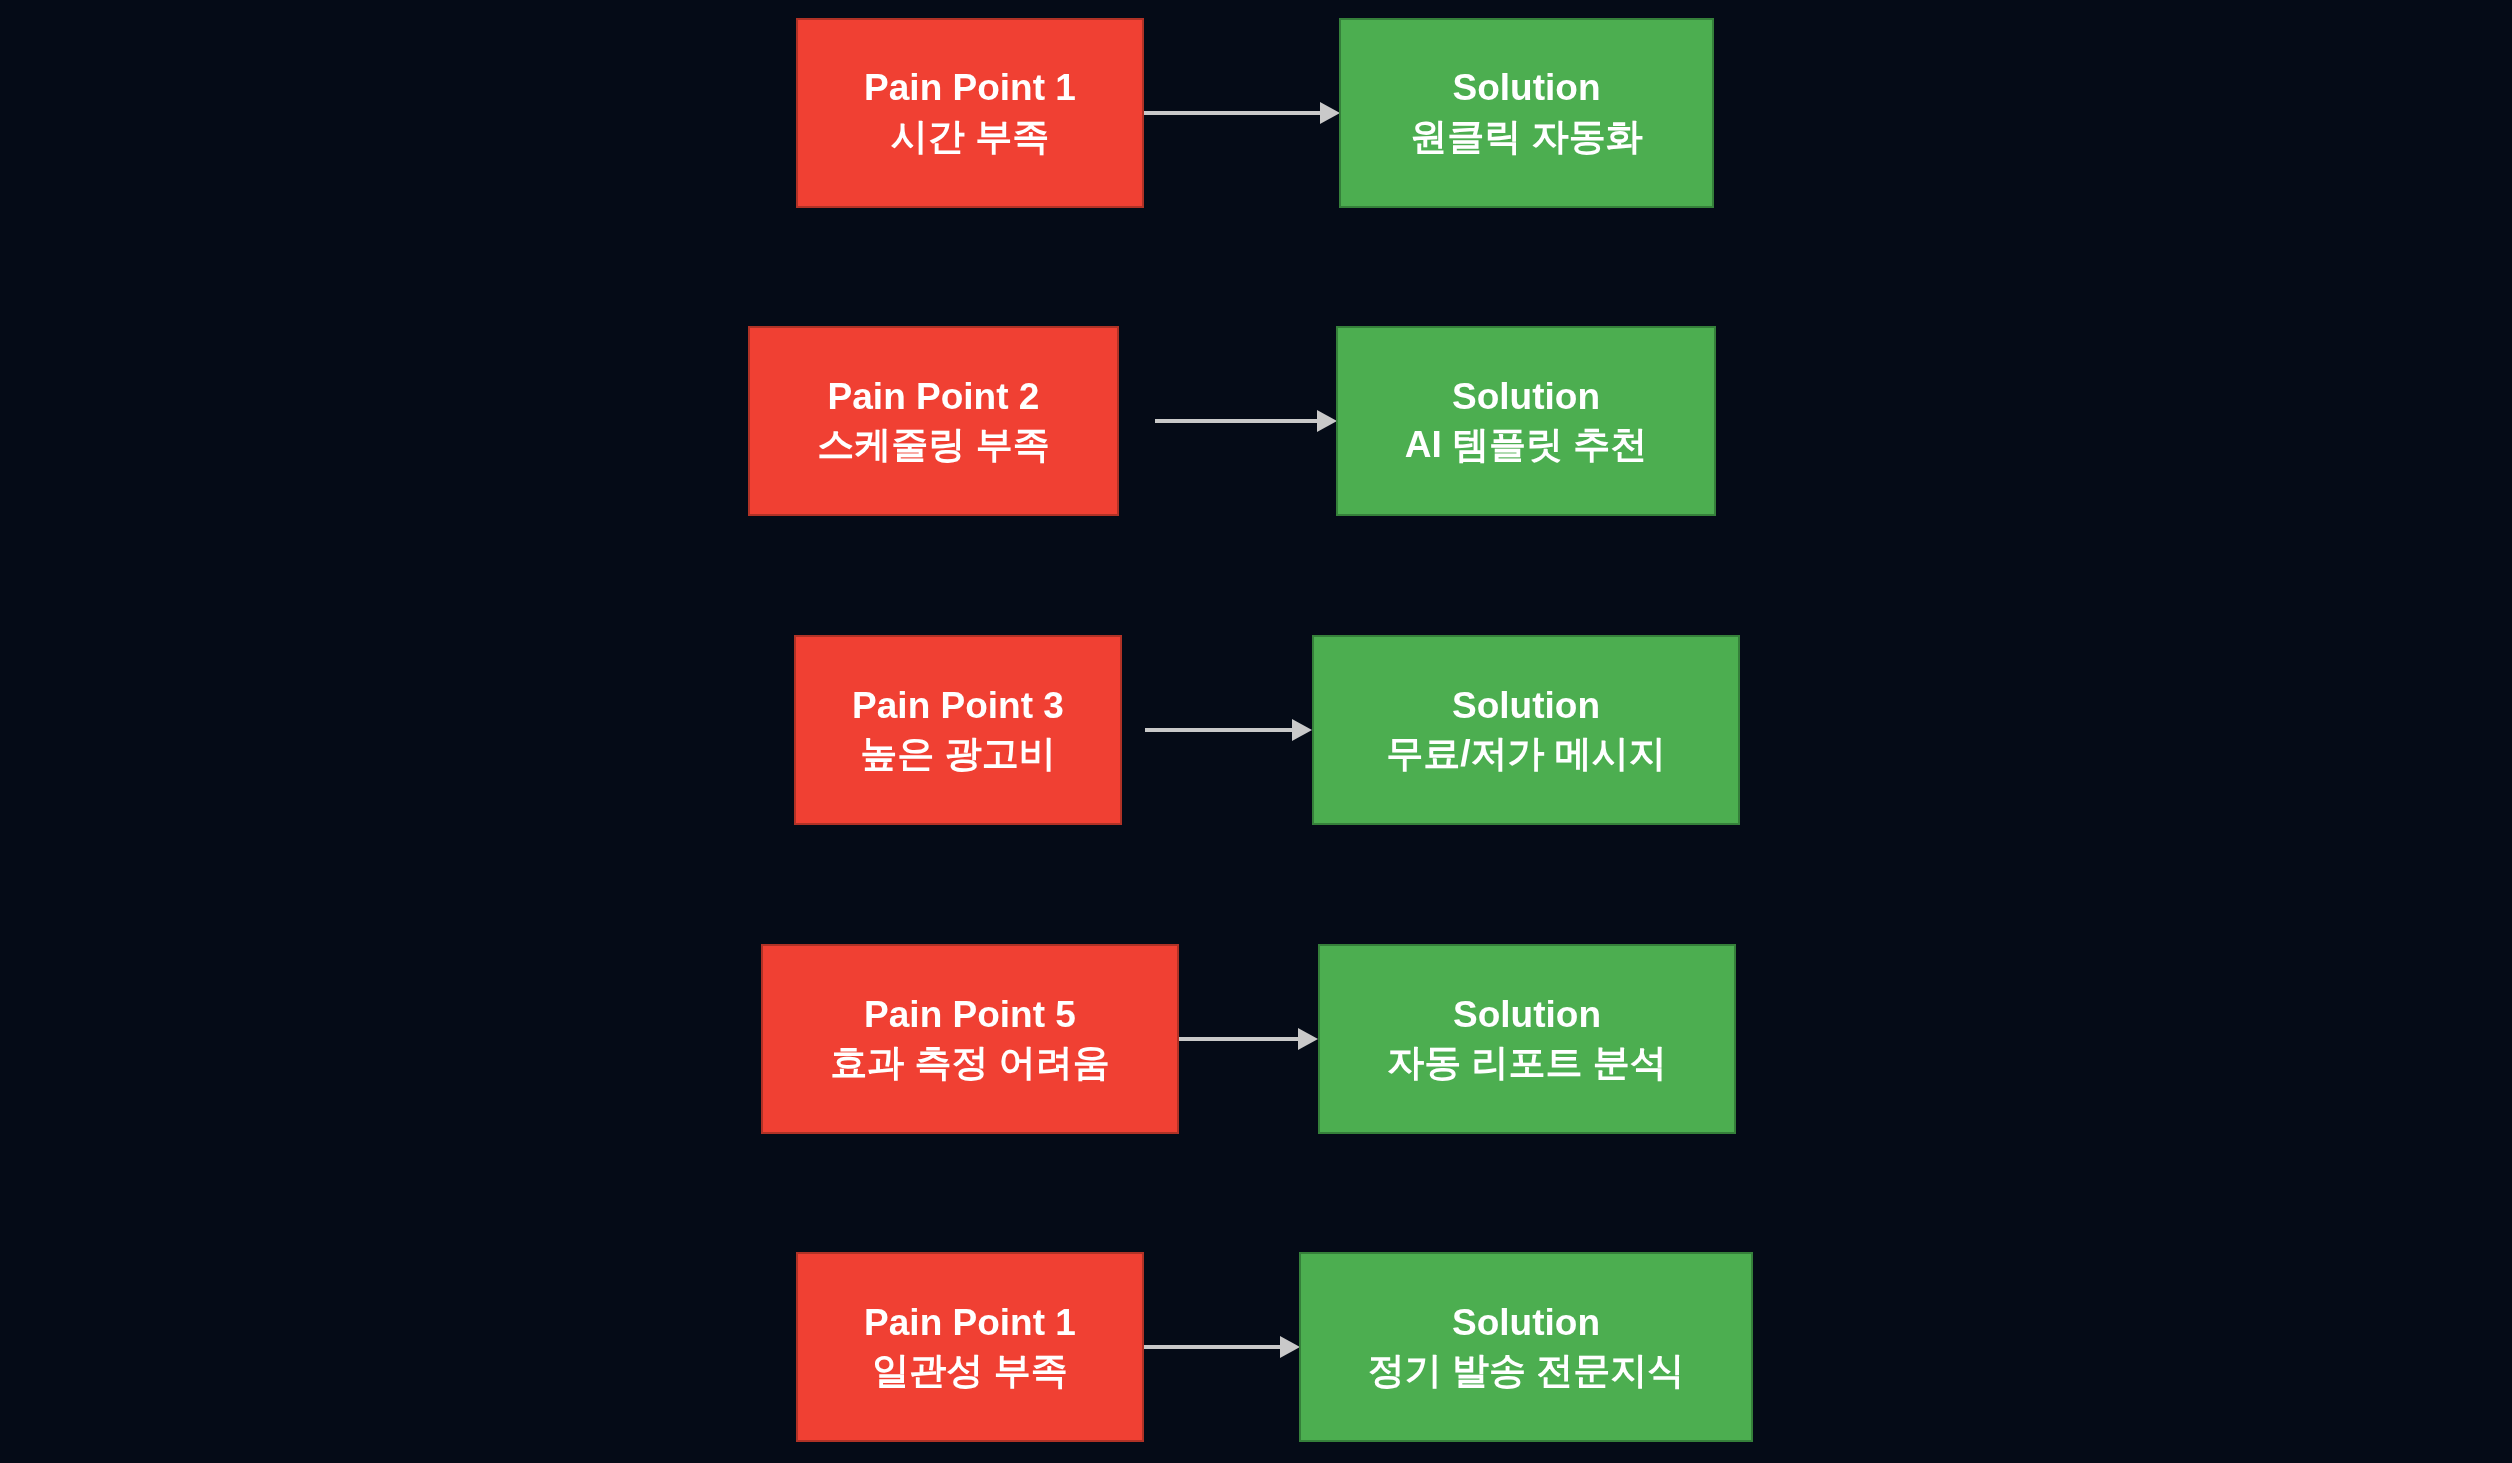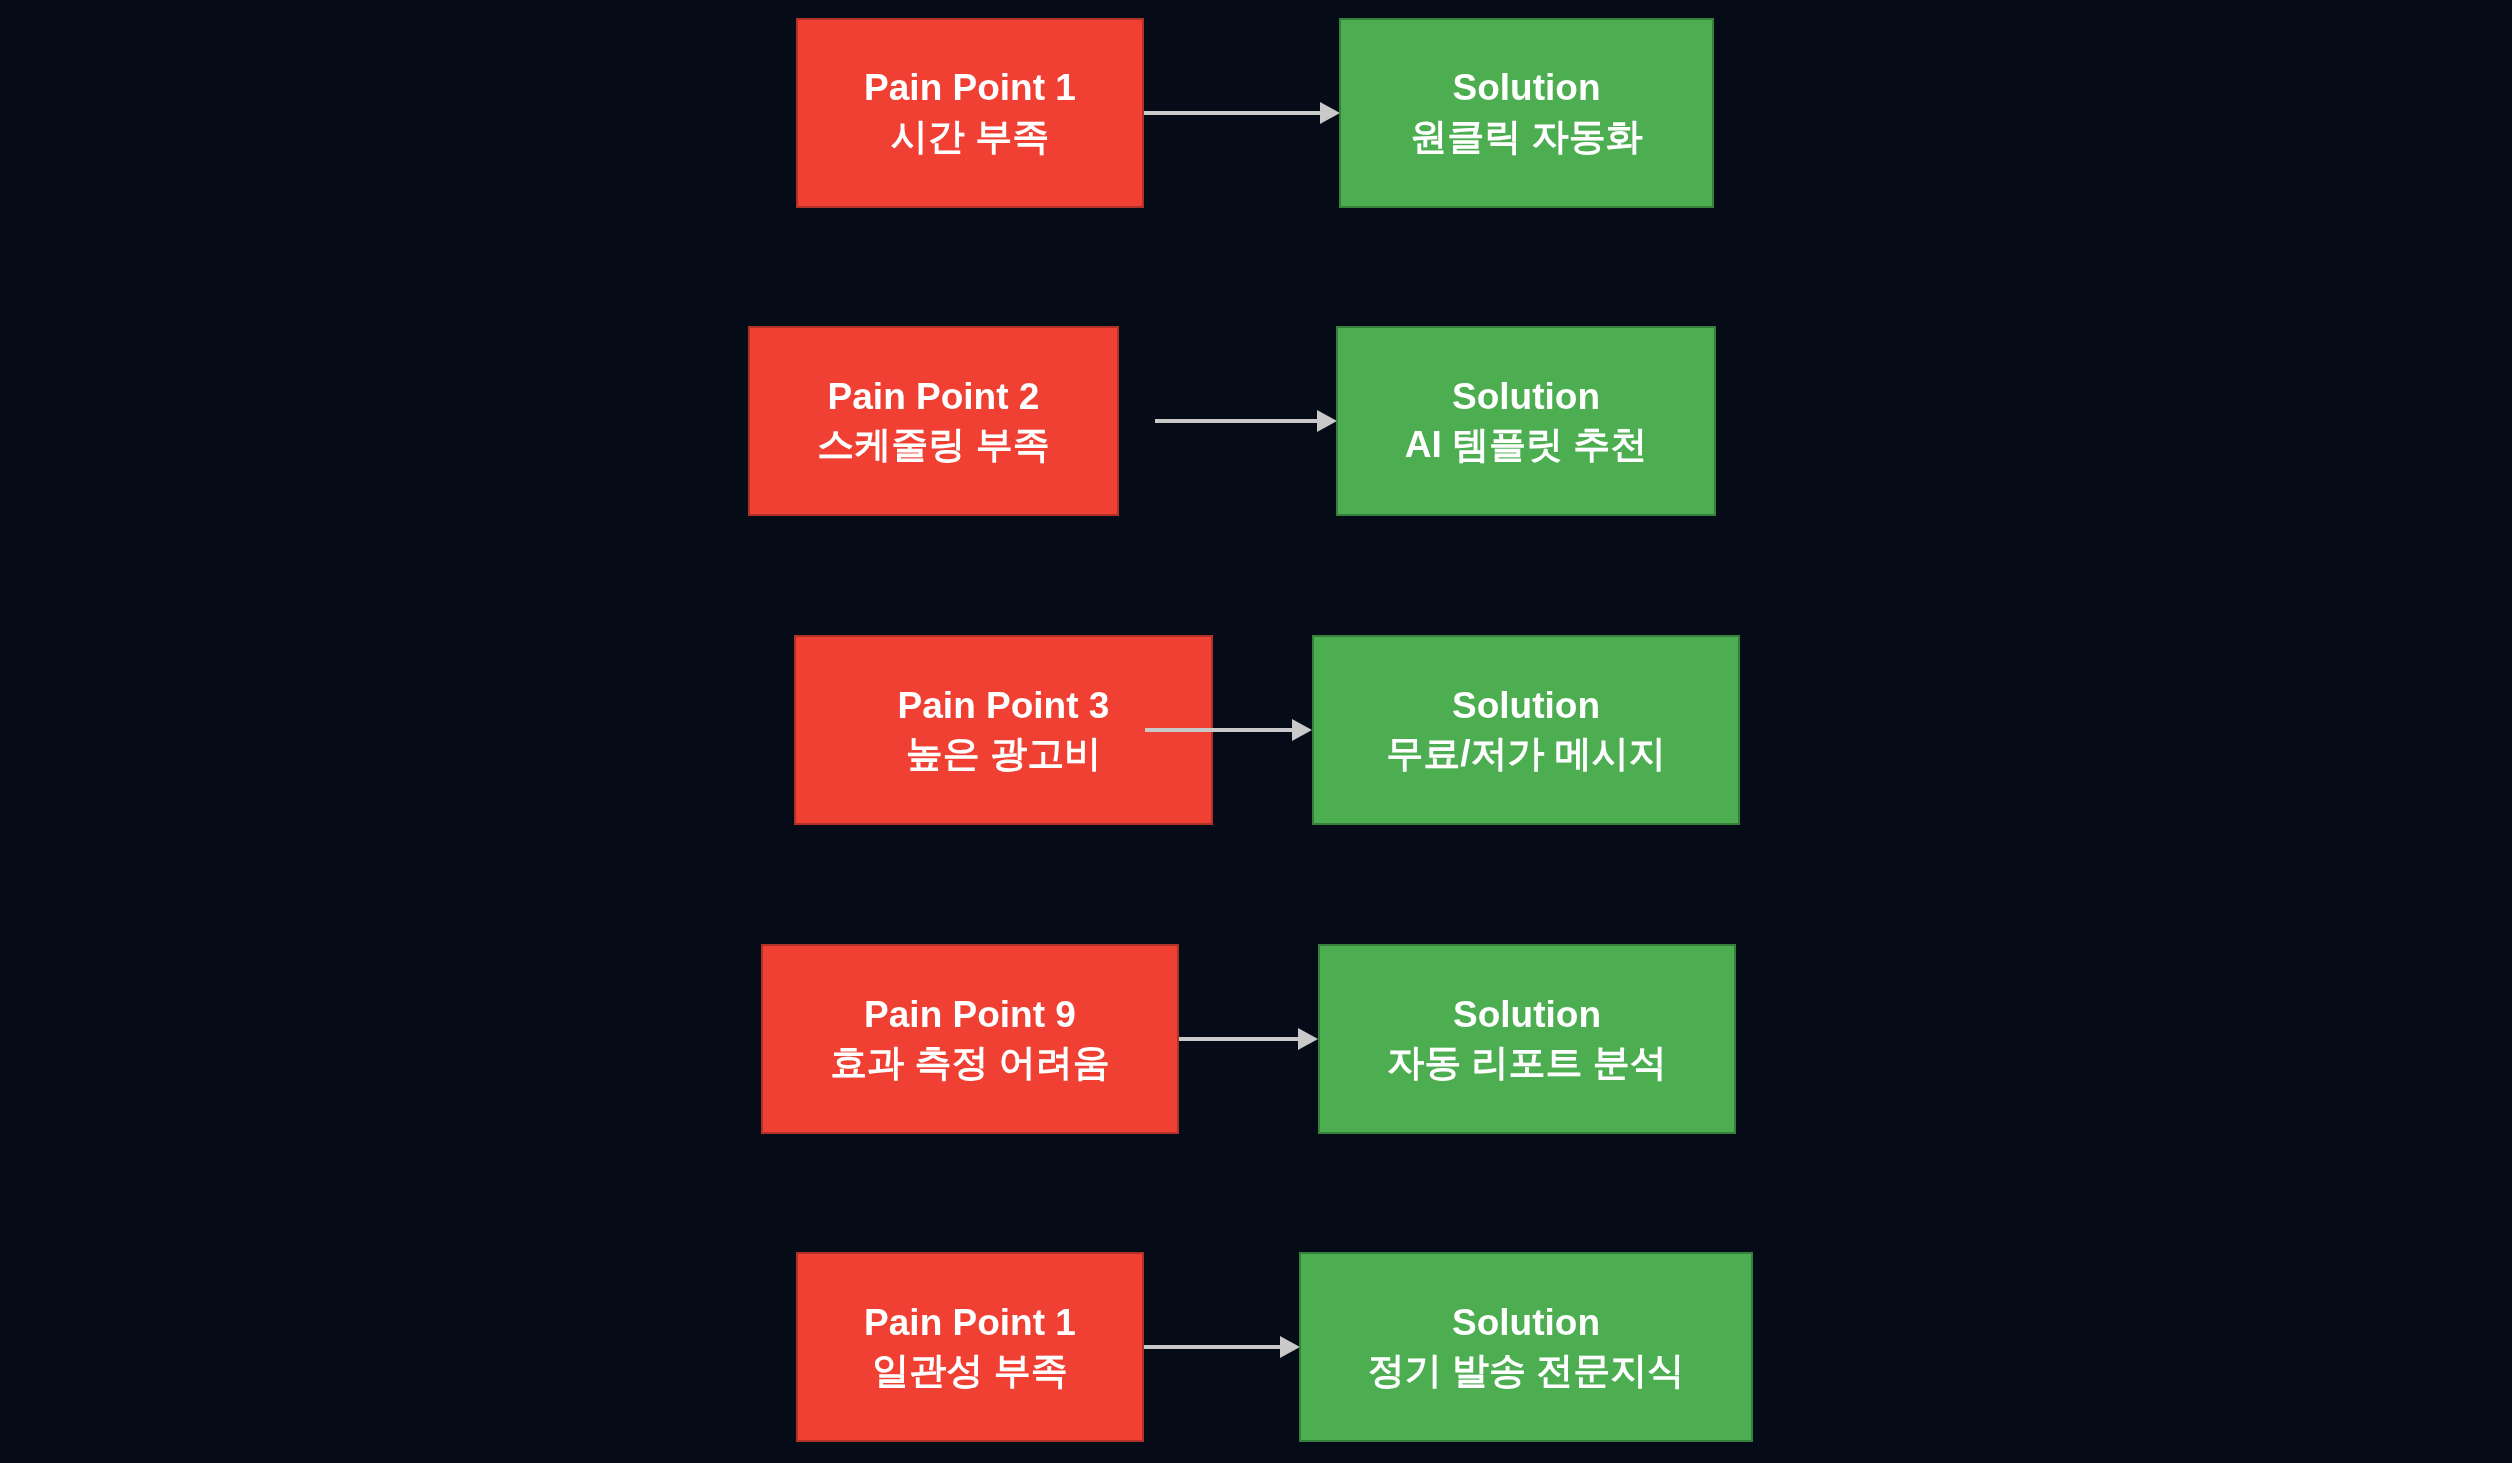--- a/index.html
+++ b/index.html
@@ -74,35 +74,35 @@
   </div>
   <div class="arrow" style="left:1155px;top:421px;width:182px;">
     <div class="shaft"></div>
     <div class="head"></div>
   </div>
   <div class="box sol" style="left:1336px;top:326px;width:380px;">
     <span>Solution</span>
     <span>AI 템플릿 추천</span>
   </div>
 
-  <div class="box pain" style="left:794px;top:635px;width:419px;">
+  <div class="box pain" style="left:794px;top:635px;width:328px;">
     <span>Pain Point 3</span>
     <span>높은 광고비</span>
   </div>
   <div class="arrow" style="left:1145px;top:730px;width:167px;">
     <div class="shaft"></div>
     <div class="head"></div>
   </div>
   <div class="box sol" style="left:1312px;top:635px;width:428px;">
     <span>Solution</span>
     <span>무료/저가 메시지</span>
   </div>
 
   <div class="box pain" style="left:761px;top:944px;width:418px;">
-    <span>Pain Point 9</span>
+    <span>Pain Point 5</span>
     <span>효과 측정 어려움</span>
   </div>
   <div class="arrow" style="left:1179px;top:1039px;width:139px;">
     <div class="shaft"></div>
     <div class="head"></div>
   </div>
   <div class="box sol" style="left:1318px;top:944px;width:418px;">
     <span>Solution</span>
     <span>자동 리포트 분석</span>
   </div>

